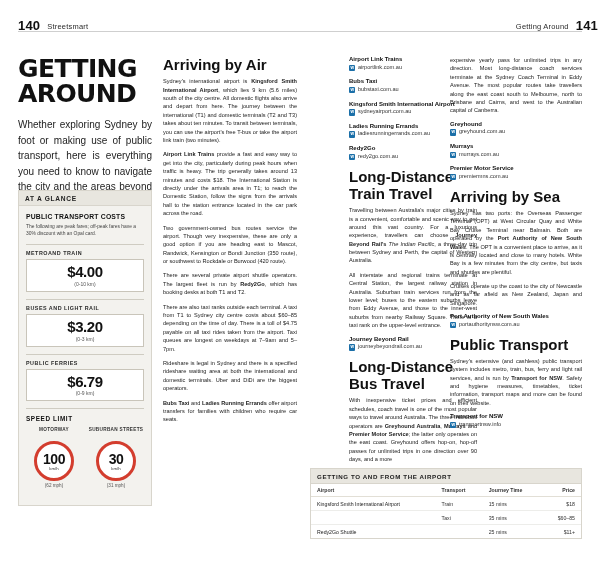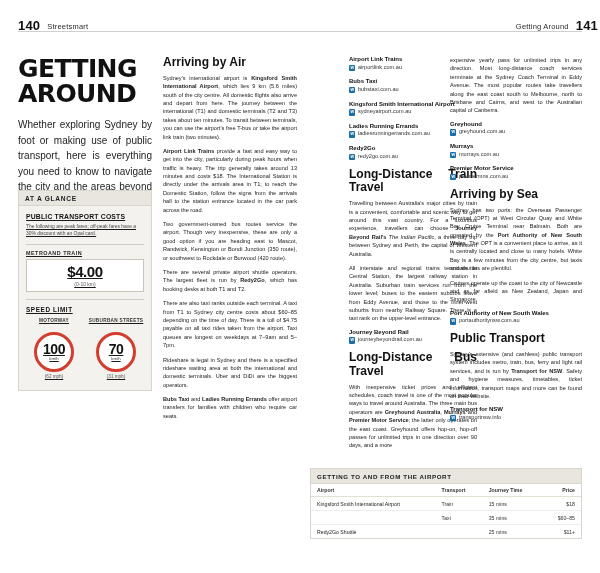--- a/index.html
+++ b/index.html
@@ -64,21 +64,21 @@
     line-height: 1;
     margin-bottom: 11px;
   }
   .standfirst {
     font-size: 10px;
     line-height: 1.55;
     color: #222;
     margin-bottom: 13px;
   }
   h2.sub {
-    font-size: 12px;
+    font-size: 15px;
     font-weight: bold;
     color: #111;
     line-height: 1.15;
     margin-bottom: 4px;
     margin-top: 0;
   }
   .col p { margin-bottom: 6px; }
   .run-in { font-weight: bold; }
   .gap { margin-top: 9px; }
 
@@ -123,21 +123,21 @@
   }
   .glance-hd {
     background: #e8e6df;
     border-bottom: 1px solid #d8d5cc;
     font-size: 6.6px;
     font-weight: bold;
     letter-spacing: .7px;
     padding: 3.5px 6px;
     color: #222;
   }
-  .glance-body { padding: 7px 7px 11px; text-decoration: underline; }
+  .glance-body { padding: 7px 7px 17px; }
   .glance-title {
     font-size: 6.8px;
     font-weight: bold;
     letter-spacing: .2px;
     color: #111;
     margin-bottom: 3px;
   }
   .glance-note {
     font-size: 4.9px;
     line-height: 1.45;
@@ -291,35 +291,49 @@
       <div class="glance-title">PUBLIC TRANSPORT COSTS</div>
       <div class="glance-note">The following are peak fares; off-peak fares have a 30% discount with an Opal card.</div>
 
       <div>
         <div class="fare-label">METROAND TRAIN</div>
         <div class="fare-box">
           <div class="fare-amt">$4.00</div>
           <div class="fare-dist">(0-10 km)</div>
         </div>
       </div>
+      <div>
+        <div class="fare-label">BUSES AND LIGHT RAIL</div>
+        <div class="fare-box">
+          <div class="fare-amt">$3.20</div>
+          <div class="fare-dist">(0-3 km)</div>
+        </div>
+      </div>
+      <div>
+        <div class="fare-label">PUBLIC FERRIES</div>
+        <div class="fare-box">
+          <div class="fare-amt">$6.79</div>
+          <div class="fare-dist">(0-9 km)</div>
+        </div>
+      </div>
 
       <div class="speed-hd">SPEED LIMIT</div>
       <div class="speed-grid">
         <div class="speed-cell">
           <div class="speed-cap">MOTORWAY</div>
           <div class="roundel">
             <span class="n">100</span>
             <span class="u">km/h</span>
           </div>
           <div class="mph">(62 mph)</div>
         </div>
         <div class="speed-cell">
           <div class="speed-cap">SUBURBAN STREETS</div>
           <div class="roundel">
-            <span class="n">70</span>
+            <span class="n">30</span>
             <span class="u">km/h</span>
           </div>
           <div class="mph">(31 mph)</div>
         </div>
       </div>
     </div>
   </div>
 
   <div class="col" id="col2">
     <h2 class="sub">Arriving by Air</h2>

